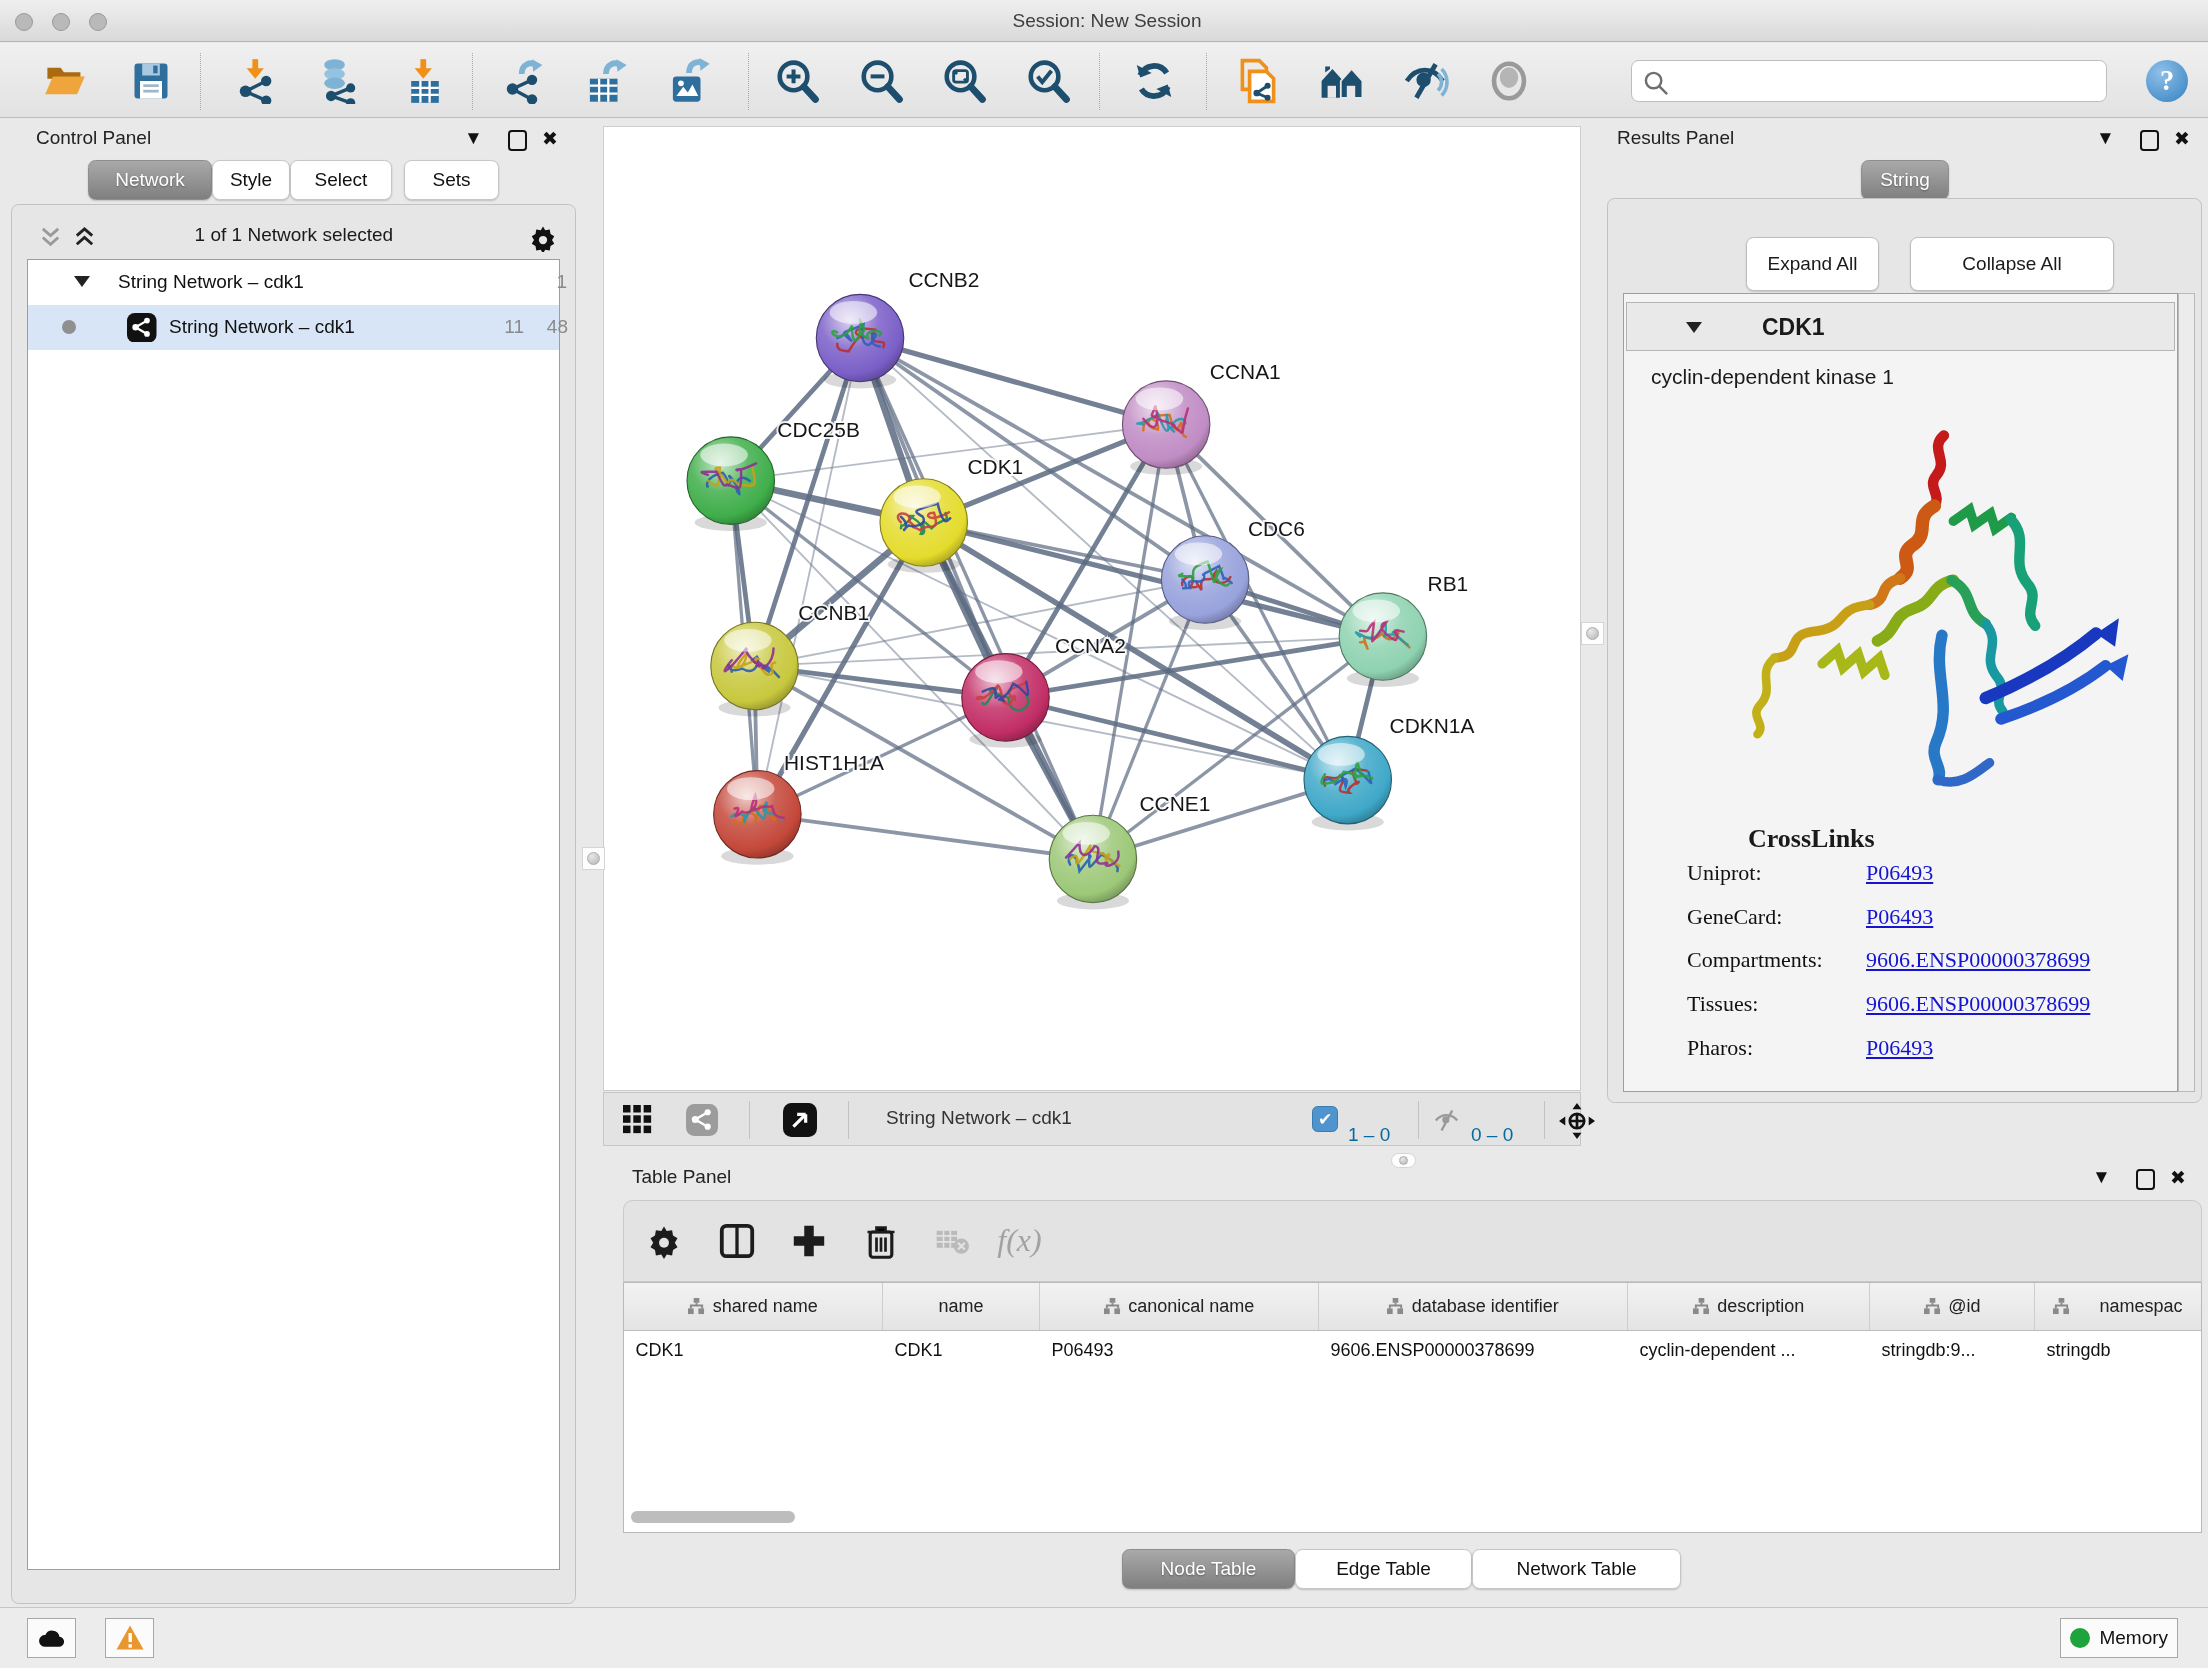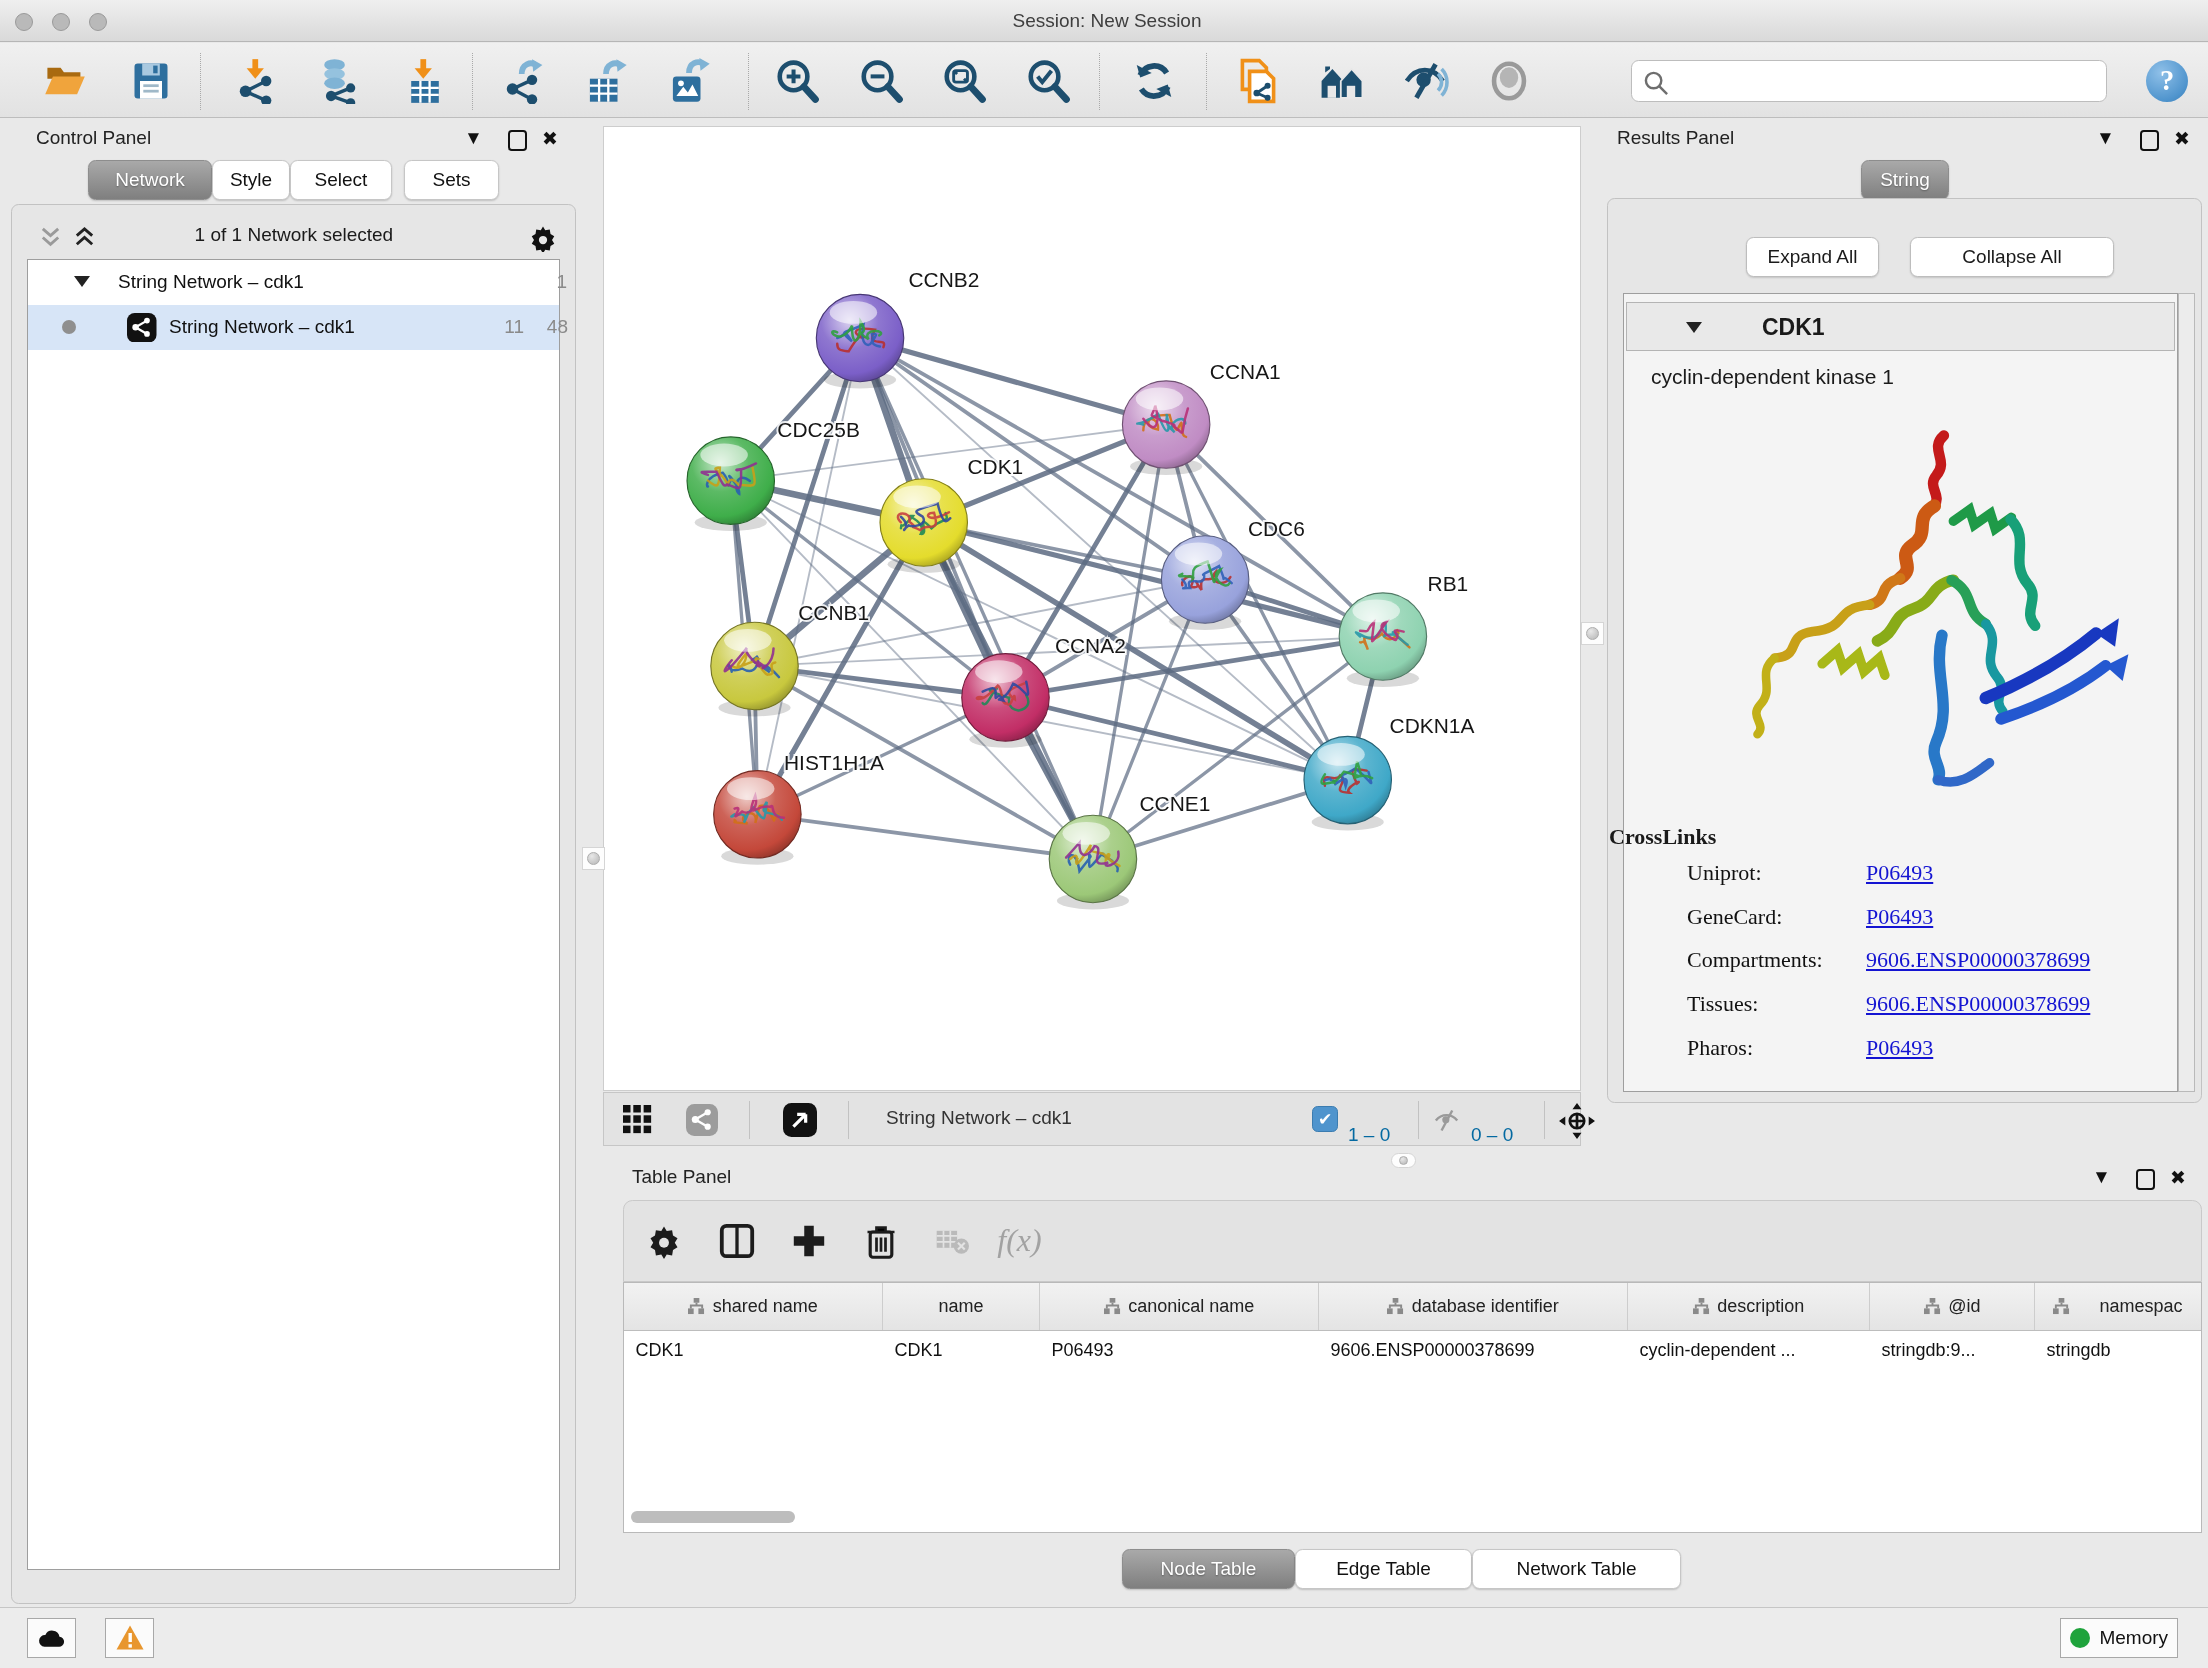--- a/index.html
+++ b/index.html
@@ -63,33 +63,33 @@
   .checkbox { position:absolute; width:26px; height:26px; border-radius:5.7px;
     background:#4f94cd; border:1px solid #3b7cb0; color:#fff; font-size:17px;
     display:flex; align-items:center; justify-content:center; }
   .grip { position:absolute; width:23px; height:23px; background:#fdfdfd; border:1px solid #d5d5d5;
     display:flex; align-items:center; justify-content:center; }
   .grip .dot { width:13.3px; height:13.3px; border-radius:50%;
     background:radial-gradient(circle at 35% 30%, #e8e8e8, #b5b5b5); border:1px solid #adadad; }
   
   .rp-box { position:absolute; left:1607px; top:198px; width:595px; height:905px;
     background:#e6e6e6; border:1px solid #c2c2c2; border-radius:7.6px; }
-  .rp-btn { position:absolute; top:237px; height:40px; background:#fff; border:1px solid #bdbdbd;
+  .rp-btn { position:absolute; top:237px; height:54px; background:#fff; border:1px solid #bdbdbd;
     border-radius:7.6px; font-size:19px; display:flex; align-items:center; justify-content:center;
     box-shadow:0 1px 1.9px rgba(0,0,0,.15); }
   .rp-inner { position:absolute; left:1623px; top:293px; width:555px; height:799px;
     background:#f4f4f4; border:1px solid #9e9e9e; }
   .rp-scroll { position:absolute; left:2178px; top:293px; width:17px; height:799px;
     background:#ececec; border:1px solid #b9b9b9; }
   .gene-hdr { position:absolute; left:1626px; top:302px; width:549px; height:49px;
     background:#e9e9e9; border:1px solid #b4b4b4; }
   .gene-hdr .name { position:absolute; left:135px; top:10.5px; font-size:23px; font-weight:bold; }
   .gene-desc { position:absolute; left:1651px; top:365px; font-size:21px; color:#1a1a1a; }
-  .xl-title { position:absolute; left:1609px; top:824px; font-family:"Liberation Serif",serif;
-    font-weight:bold; font-size:22px; }
+  .xl-title { position:absolute; left:1748px; top:824px; font-family:"Liberation Serif",serif;
+    font-weight:bold; font-size:26px; }
   .xl-row { position:absolute; left:1687px; width:476px; height:44px; font-family:"Liberation Serif",serif; font-size:22px; }
   .xl-row .k { position:absolute; left:0; top:0; color:#111; }
   .xl-row .v { position:absolute; left:179px; top:0; color:#1414d2; text-decoration:underline; }
   
   .tp-toolbox { position:absolute; left:623px; top:1200px; width:1579px; height:82px;
     background:#e3e3e3; border:1px solid #c9c9c9; border-radius:9.5px 9.5px 0 0; }
   .tp-icon { position:absolute; top:13.3px; width:53px; height:53px; display:flex; align-items:center; justify-content:center; }
   .fx { font-family:"Liberation Serif",serif; font-style:italic; font-size:32px; color:#a2a2a2; }
   .dtable { position:absolute; left:623px; top:1282px; width:1579px; height:251px;
     background:#fff; border:1px solid #b9b9b9; overflow:hidden; }

